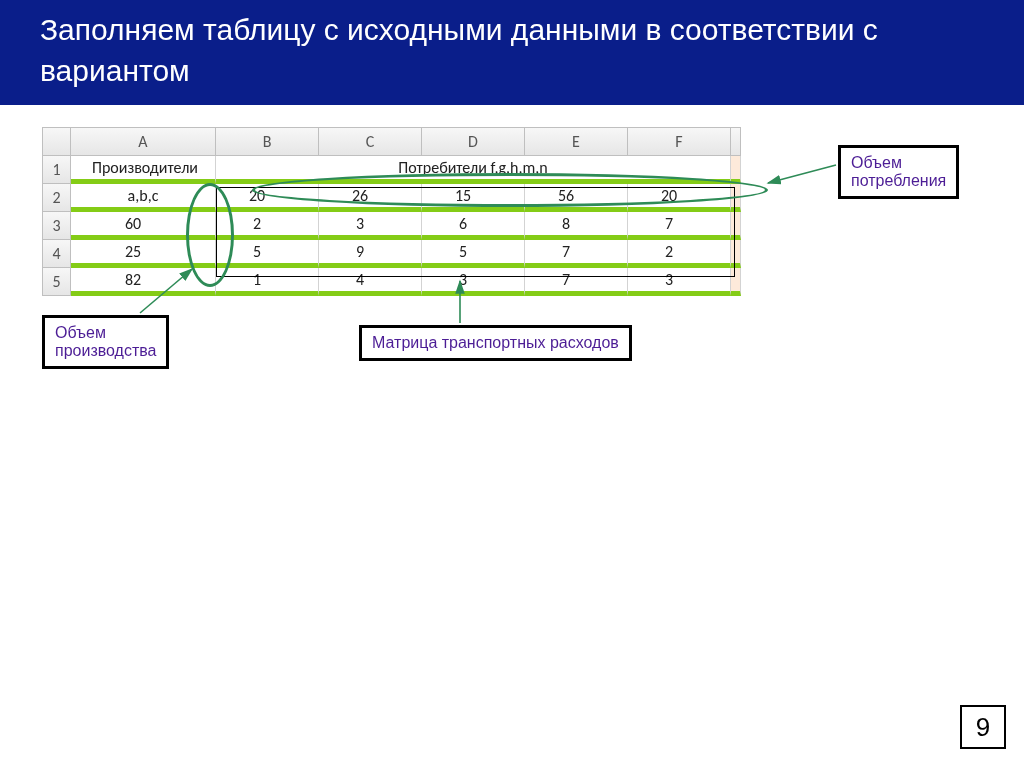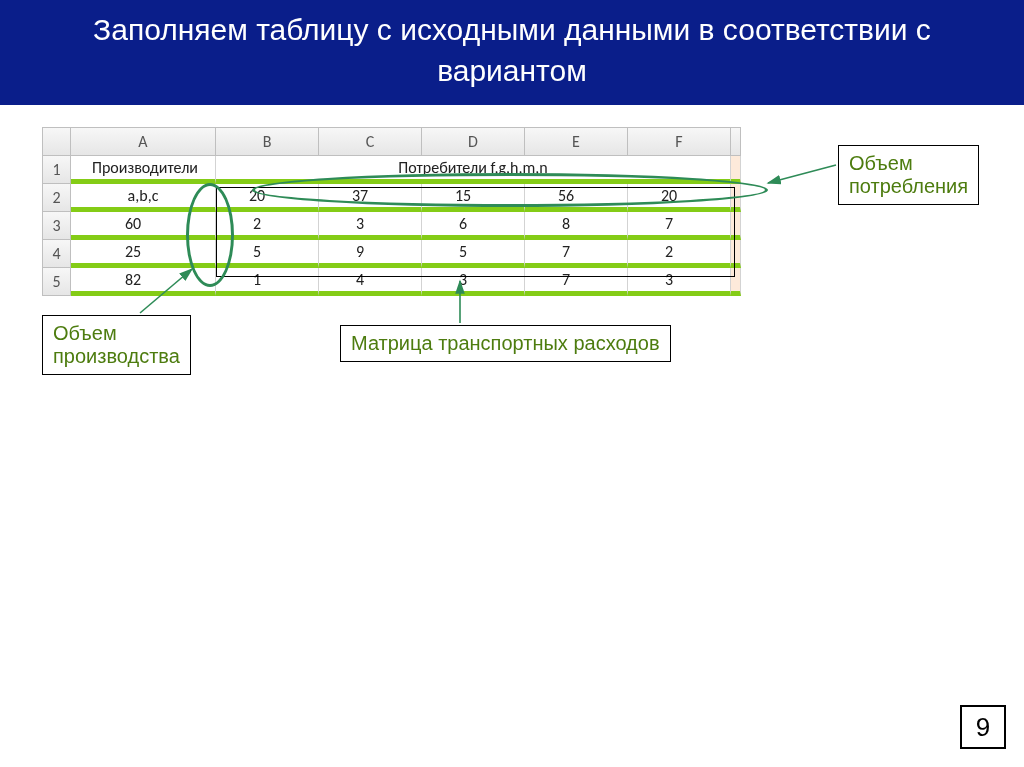--- a/index.html
+++ b/index.html
@@ -1,16 +1,16 @@
 <!DOCTYPE html>
 <html><head>
 <meta charset="utf-8">
 <style>
   html,body{margin:0;padding:0;width:1024px;height:767px;font-family:Arial,Helvetica,sans-serif;background:#fff;position:relative;overflow:hidden}
-  .title-bar{background:#0a1e8a;color:#fff;text-align:center;padding:10px 40px 14px;font-size:30px;line-height:1.35}
+  .title-bar{background:#0a1e8a;color:#fff;padding:10px 40px 14px;font-size:30px;line-height:1.35}
   .slide-area{position:relative;width:1024px;height:660px}
   
   .excel{position:absolute;left:42px;top:22px;border-left:1px solid #bfbfbf;border-top:1px solid #bfbfbf;font-family:Calibri, Arial, sans-serif;font-size:16px;color:#222}
   .excel td{border-right:1px solid #d3d3d3;border-bottom:5px solid #84cc16;height:28px;text-align:center;box-sizing:border-box}
   .excel .hdr td{background:linear-gradient(#f7f7f7,#e6e6e6);font-weight:normal;color:#555;border-right:1px solid #bfbfbf;border-bottom:1px solid #bfbfbf}
   .excel .rowhdr{background:linear-gradient(#f7f7f7,#e6e6e6);color:#555;border-right:1px solid #bfbfbf;border-bottom:1px solid #bfbfbf;width:28px}
   .excel .selcol{background:#fdeada}
   .colG{width:10px;background:#fdeada}
   .colA{width:145px}
   .colB{width:103px}
@@ -18,24 +18,24 @@
   .colD{width:103px}
   .colE{width:103px}
   .colF{width:103px}
   
   .matrix-border{position:absolute;border:1px solid #000;left:216px;top:82px;width:517px;height:88px;pointer-events:none}
   
   .ellipse{position:absolute;border:3px solid #2e8b57;border-radius:50%;pointer-events:none}
   .ell-top{left:252px;top:68px;width:510px;height:28px}
   .ell-left{left:186px;top:78px;width:42px;height:98px}
   
-  .callout{position:absolute;border:1px solid #000000;background:#fff;padding:6px 10px;font-size:20px;color:#4d7c0f;white-space:pre-line}
+  .callout{position:absolute;border:3px solid #000000;background:#fff;padding:6px 10px;font-size:16px;color:#4c1d95;white-space:pre-line}
   .cb1{left:838px;top:40px}
   .cb2{left:42px;top:210px}
-  .cb3{left:340px;top:220px}
+  .cb3{left:359px;top:220px}
   
   svg.arrows{position:absolute;left:0;top:0;width:1024px;height:660px;pointer-events:none}
   .arrow-line{stroke:#2e8b57;stroke-width:1.6;fill:none}
   .arrow-head{fill:#2e8b57}
   
   .pagenum{position:absolute;right:18px;bottom:16px;border:2px solid #000;width:42px;height:40px;display:flex;align-items:center;justify-content:center;font-size:26px}
   
   .num{text-align:right;padding-right:20px}
   .lbl{padding-left:4px}
 </style>
@@ -61,21 +61,21 @@
     <tr>
       <td class="rowhdr">1</td>
       <td class="lbl">Производители</td>
       <td colspan="5">Потребители f,g,h,m,n</td>
       <td class="selcol"></td>
     </tr>
     <tr>
       <td class="rowhdr">2</td>
       <td>a,b,c</td>
       <td class="num">20</td>
-      <td class="num">37</td>
+      <td class="num">26</td>
       <td class="num">15</td>
       <td class="num">56</td>
       <td class="num">20</td>
       <td class="selcol"></td>
     </tr>
     <tr>
       <td class="rowhdr">3</td>
       <td class="num">60</td>
       <td class="num">2</td>
       <td class="num">3</td>

